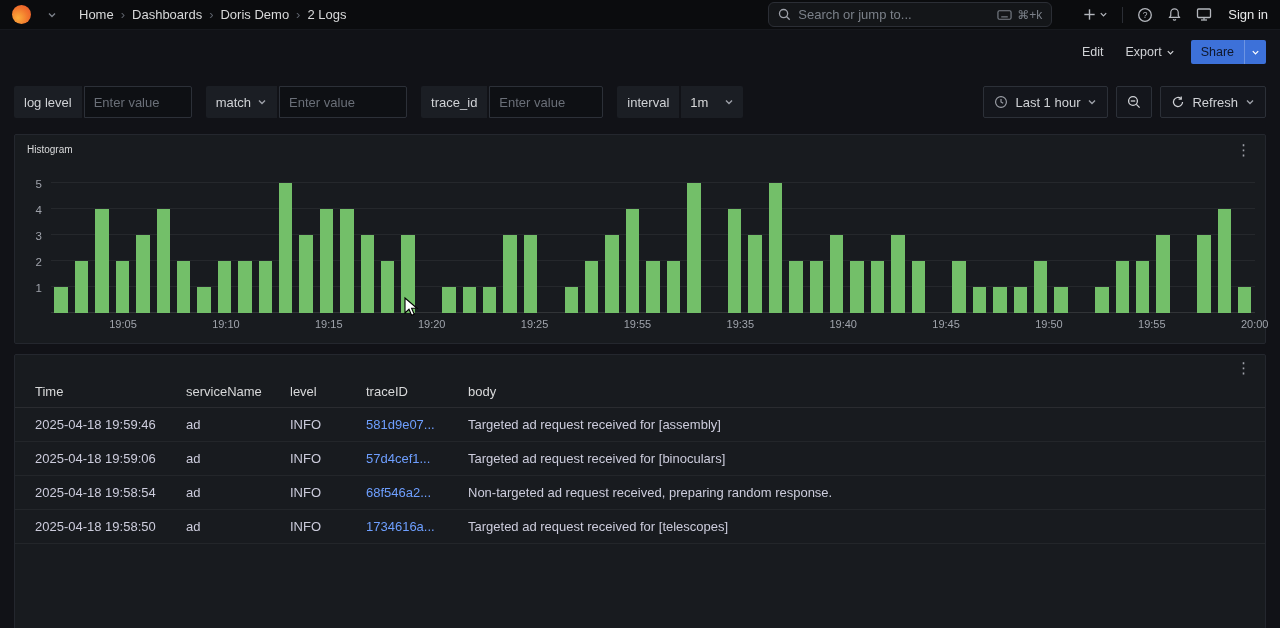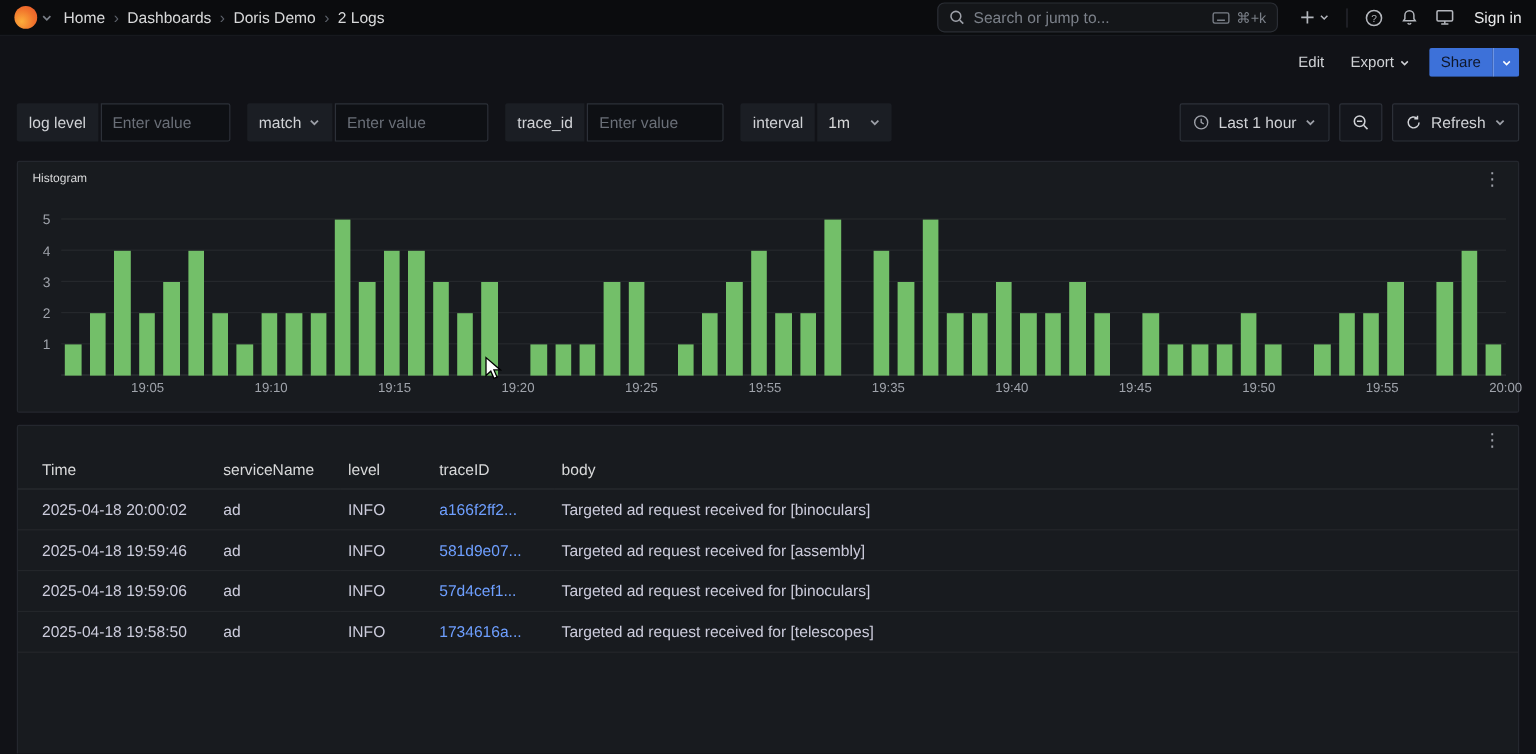--- a/index.html
+++ b/index.html
@@ -8,21 +8,21 @@
     background:#111217;
     font-family:"Liberation Sans", sans-serif;
     color:#ccccdc;
     position:relative;
   }
   svg { display:block; }
 
   
   .topnav {
     height:30px; background:#0b0c0e; border-bottom:1px solid #17191e;
-    display:flex; align-items:center; padding:0 12px; gap:3px;
+    display:flex; align-items:center; padding:0 12px; gap:16px;
   }
   .logo {
     width:19px; height:19px; border-radius:50%;
     background:radial-gradient(circle at 32% 68%, #fcae3b 0%, #f1742c 55%, #e8522b 100%);
     cursor:pointer; flex:0 0 auto;
   }
   .org-chev { color:#7b8089; margin-right:6px; }
   .crumbs { display:flex; align-items:center; gap:7px; font-size:13px; color:#d8d9da; white-space:nowrap; }
   .crumb { cursor:pointer; }
   .crumb-sep { color:#5d626b; font-size:13px; }
@@ -496,41 +496,41 @@
         <tr>
           <th>Time</th>
           <th>serviceName</th>
           <th>level</th>
           <th>traceID</th>
           <th>body</th>
         </tr>
       </thead>
     <tbody>
         <tr>
-          <td>2025-04-18 20:00:02</td>
-          <td>ad</td>
-          <td>INFO</td>
-          <td><span class="link">a166f2ff2...</span></td>
-          <td>Targeted ad request received for [binoculars]</td>
-        </tr>
-        <tr>
           <td>2025-04-18 19:59:46</td>
           <td>ad</td>
           <td>INFO</td>
           <td><span class="link">581d9e07...</span></td>
           <td>Targeted ad request received for [assembly]</td>
         </tr>
         <tr>
           <td>2025-04-18 19:59:06</td>
           <td>ad</td>
           <td>INFO</td>
           <td><span class="link">57d4cef1...</span></td>
           <td>Targeted ad request received for [binoculars]</td>
         </tr>
         <tr>
+          <td>2025-04-18 19:58:54</td>
+          <td>ad</td>
+          <td>INFO</td>
+          <td><span class="link">68f546a2...</span></td>
+          <td>Non-targeted ad request received, preparing random response.</td>
+        </tr>
+        <tr>
           <td>2025-04-18 19:58:50</td>
           <td>ad</td>
           <td>INFO</td>
           <td><span class="link">1734616a...</span></td>
           <td>Targeted ad request received for [telescopes]</td>
         </tr>
       </tbody>
   </table>
 </section>
 

